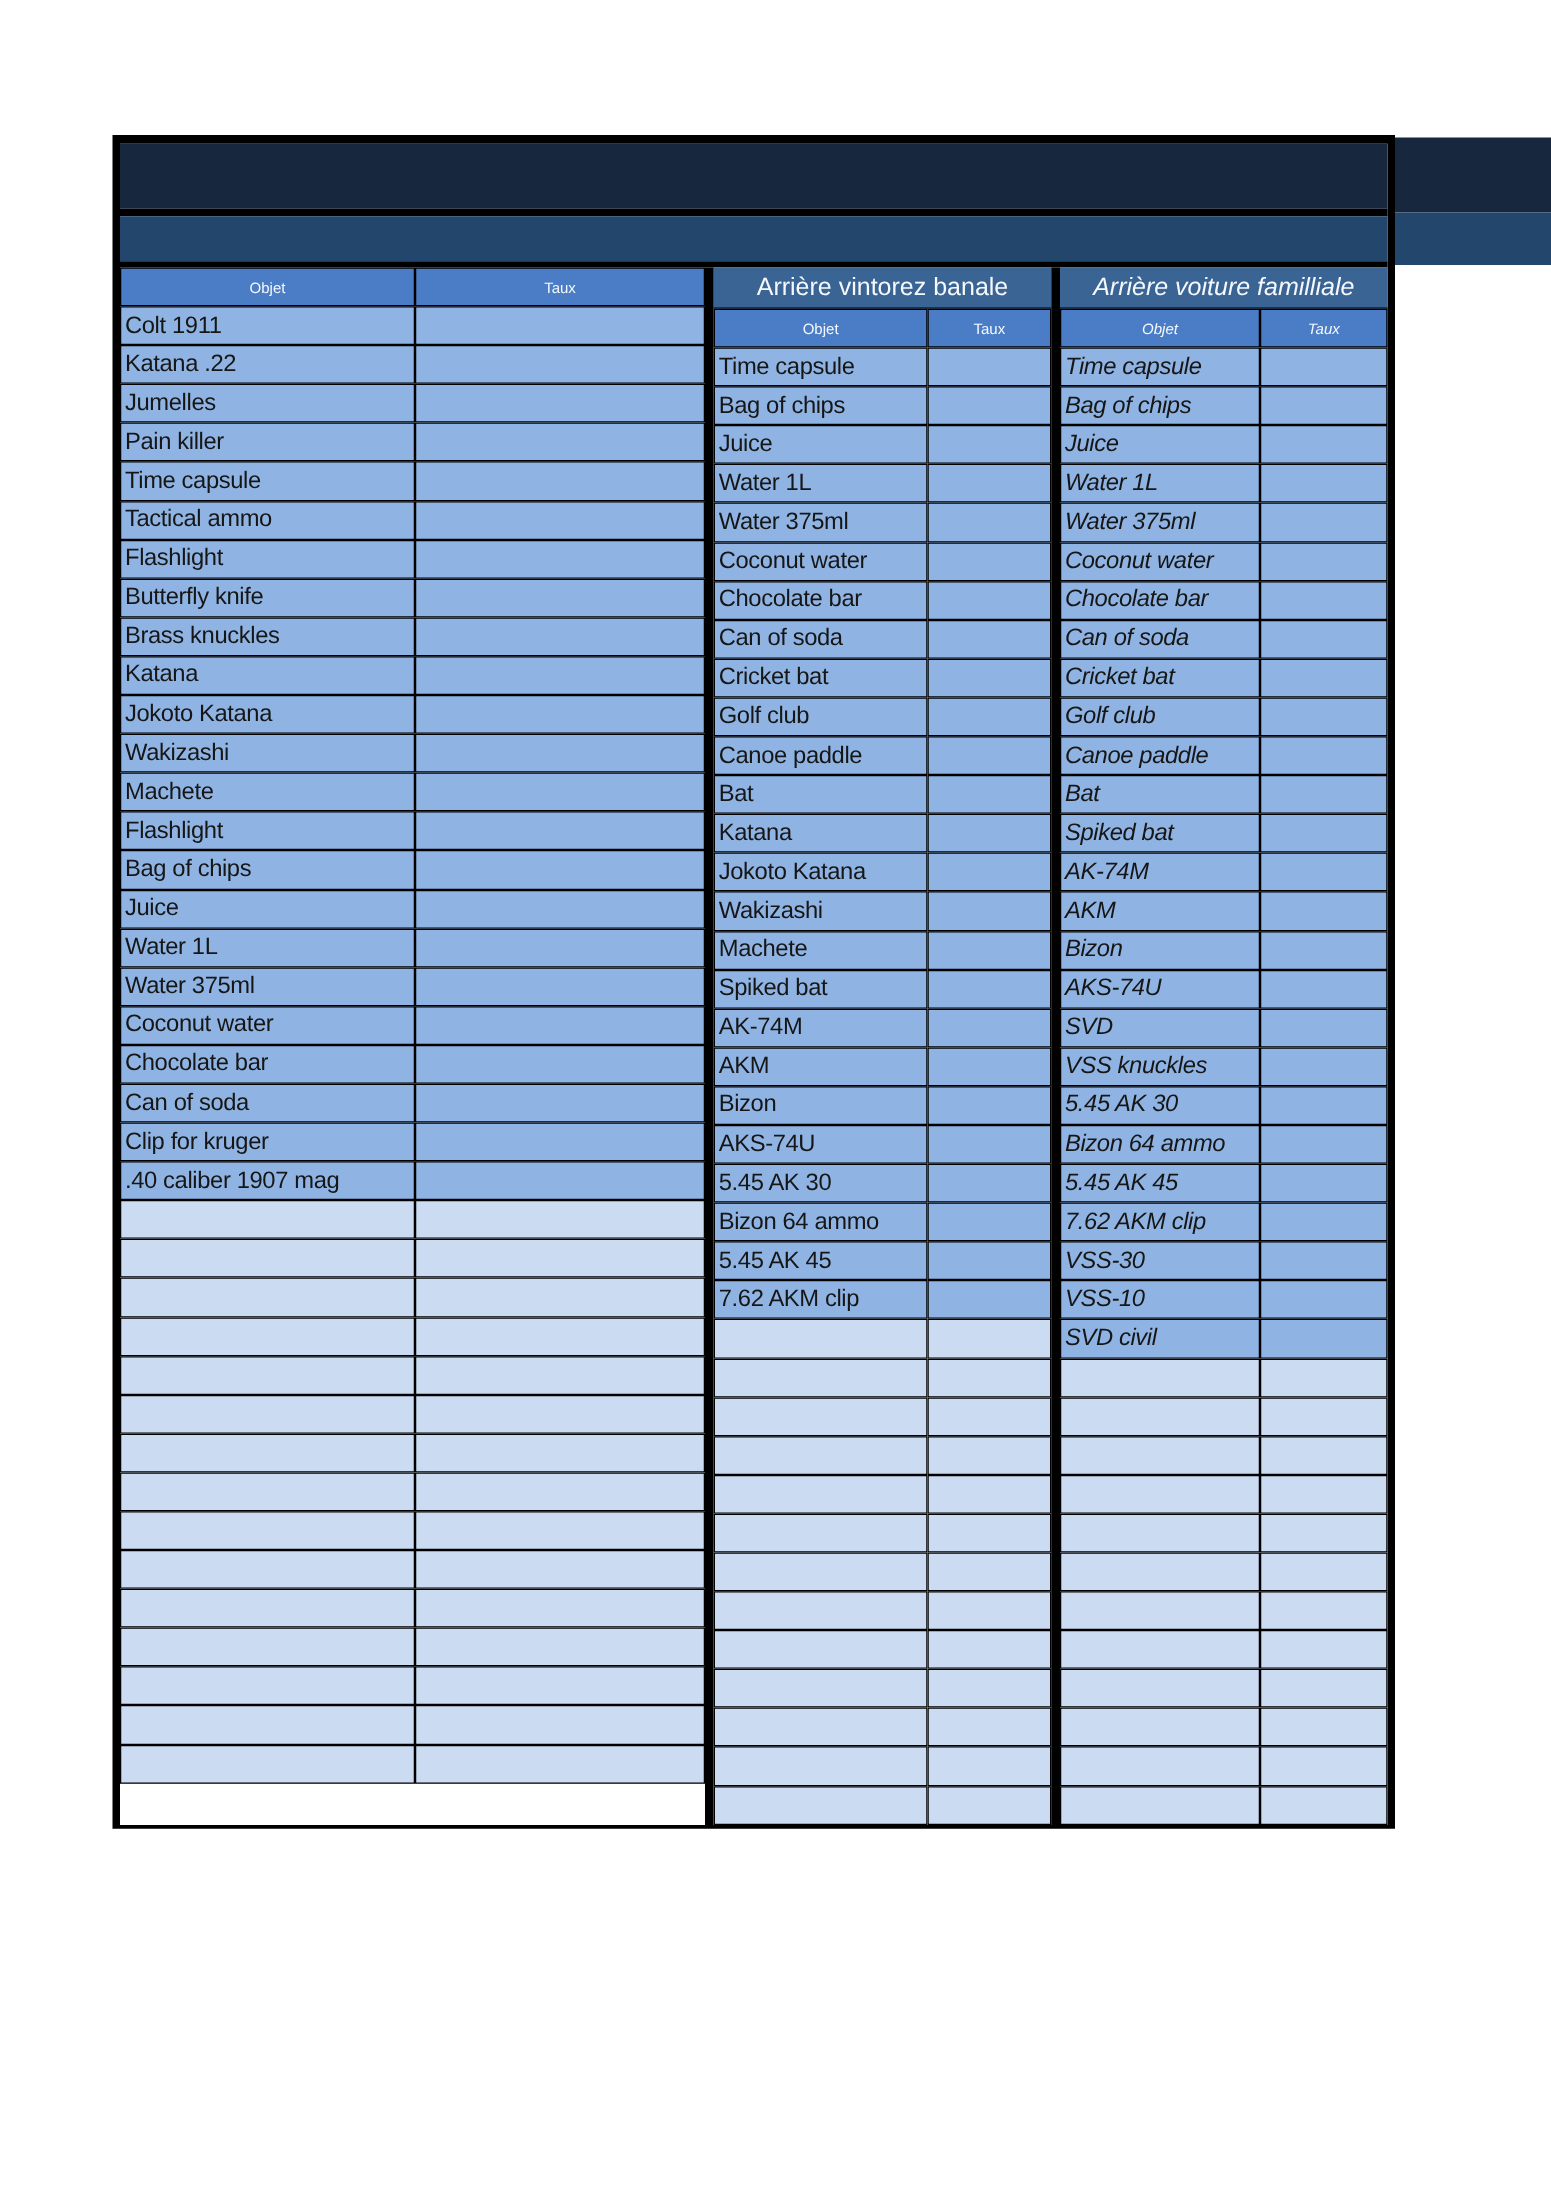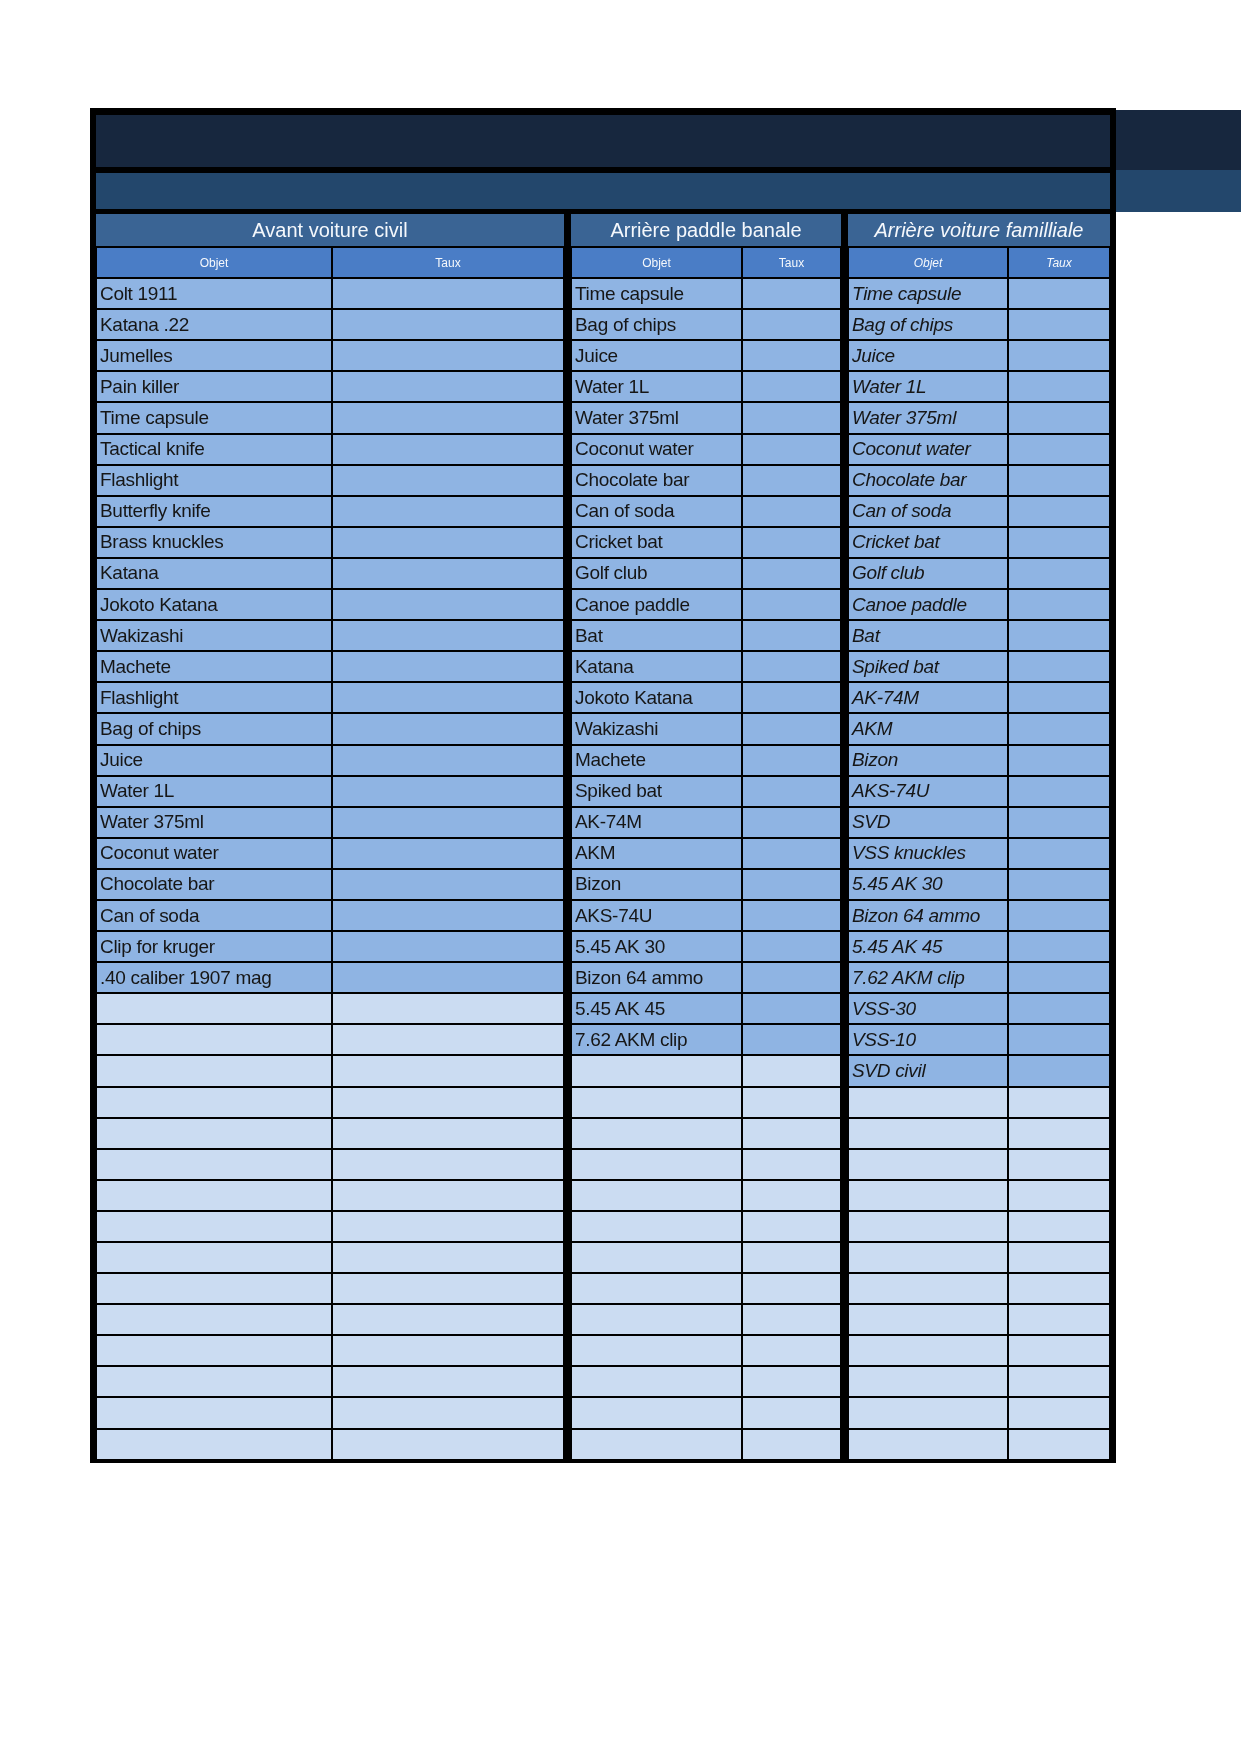--- a/index.html
+++ b/index.html
@@ -73,35 +73,34 @@
 
   <div class="sheet">
     <div class="band-dark"></div>
     <div class="hbar6"></div>
     <div class="band-blue"></div>
     <div class="hbar5"></div>
 
     <div class="groups">
 
       <section class="group g1">
-        <header class="ghead">Avant voiture civil</header>
         <div class="cols">
           <div class="chead">Objet</div>
           <div class="chead">Taux</div>
         <div class="cell filled">Colt 1911</div>
             <div class="cell filled"></div>
             <div class="cell filled">Katana .22</div>
             <div class="cell filled"></div>
             <div class="cell filled">Jumelles</div>
             <div class="cell filled"></div>
             <div class="cell filled">Pain killer</div>
             <div class="cell filled"></div>
             <div class="cell filled">Time capsule</div>
             <div class="cell filled"></div>
-            <div class="cell filled">Tactical knife</div>
+            <div class="cell filled">Tactical ammo</div>
             <div class="cell filled"></div>
             <div class="cell filled">Flashlight</div>
             <div class="cell filled"></div>
             <div class="cell filled">Butterfly knife</div>
             <div class="cell filled"></div>
             <div class="cell filled">Brass knuckles</div>
             <div class="cell filled"></div>
             <div class="cell filled">Katana</div>
             <div class="cell filled"></div>
             <div class="cell filled">Jokoto Katana</div>
@@ -159,21 +158,21 @@
             <div class="cell empty"></div>
             <div class="cell empty"></div>
             <div class="cell empty"></div>
             <div class="cell empty"></div>
           </div>
       </section>
 
       <div class="vdiv"></div>
 
       <section class="group g2">
-        <header class="ghead">Arrière paddle banale</header>
+        <header class="ghead">Arrière vintorez banale</header>
         <div class="cols">
           <div class="chead">Objet</div>
           <div class="chead">Taux</div>
         <div class="cell filled">Time capsule</div>
             <div class="cell filled"></div>
             <div class="cell filled">Bag of chips</div>
             <div class="cell filled"></div>
             <div class="cell filled">Juice</div>
             <div class="cell filled"></div>
             <div class="cell filled">Water 1L</div>

